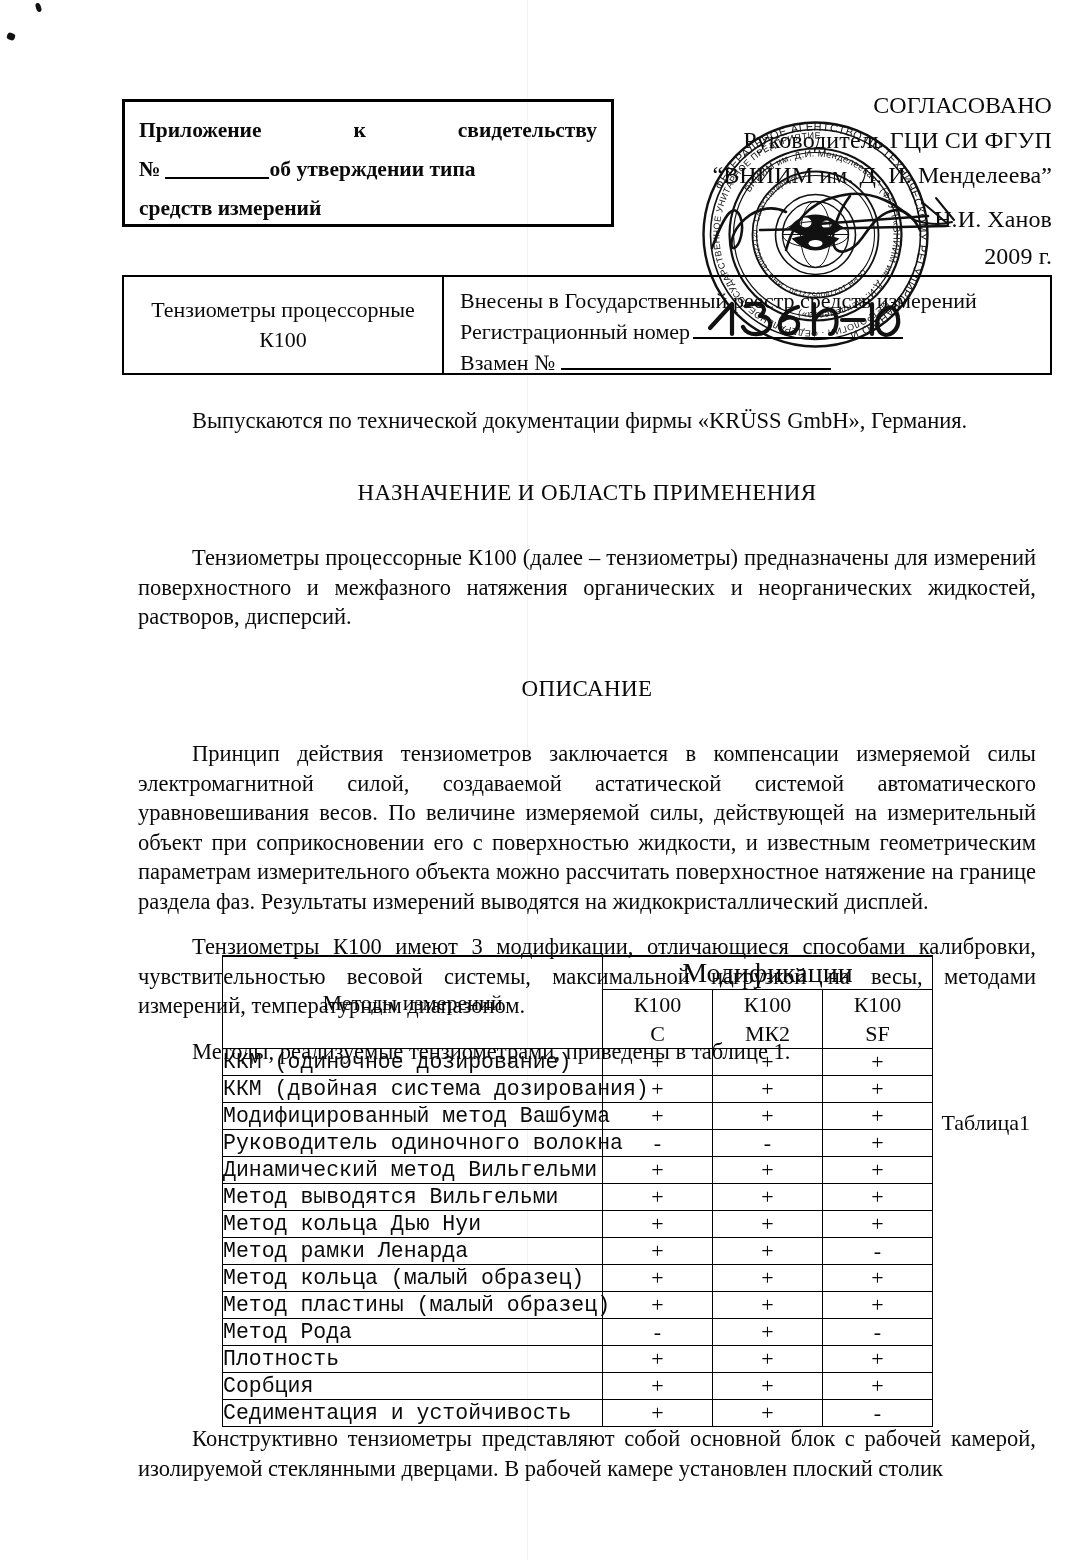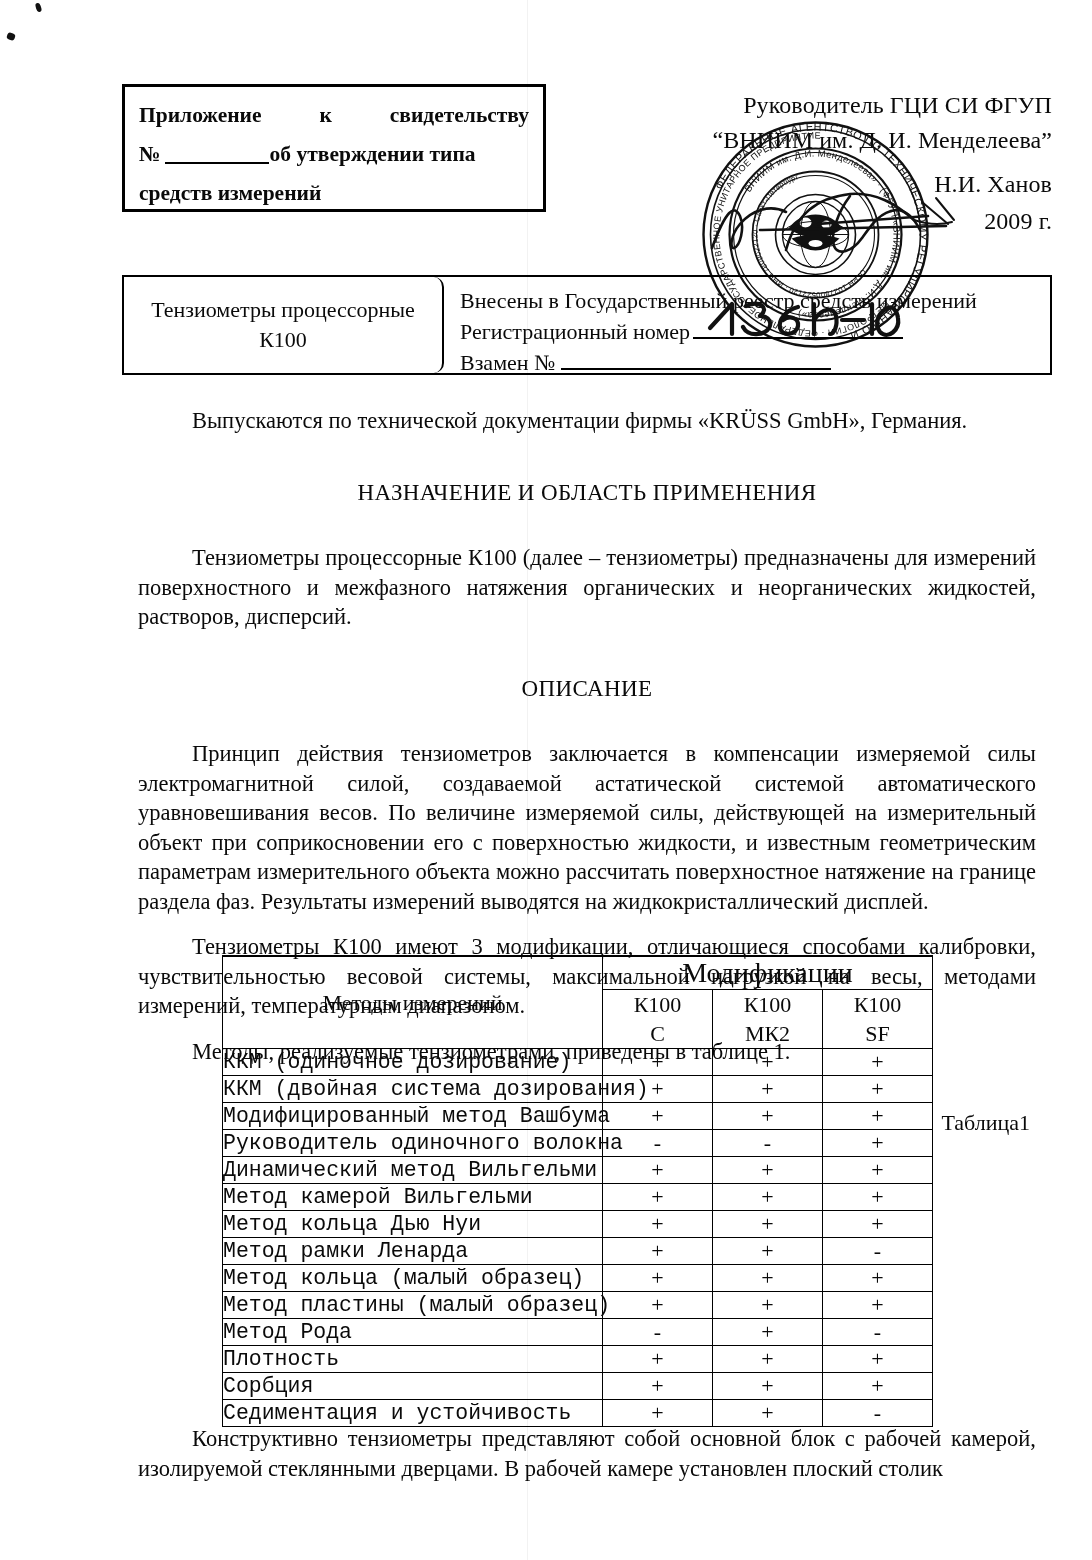--- a/index.html
+++ b/index.html
@@ -30,22 +30,22 @@
     background: #111;
     border-radius: 40%;
   }
   .speck-a { left: 36px; top: 3px;  width: 5px; height: 9px; transform: rotate(-18deg); }
   .speck-b { left: 7px;  top: 33px; width: 8px; height: 7px; transform: rotate(22deg); }
 
   
   .title-box {
     position: absolute;
     left: 122px;
-    top: 84px;
-    width: 424px;
+    top: 99px;
+    width: 492px;
     height: 128px;
     border: 3px solid #000;
     padding: 9px 14px 0 14px;
   }
   .title-box .ln {
     font-weight: bold;
     font-size: 21.5px;
     line-height: 39px;
     white-space: nowrap;
   }
@@ -111,21 +111,20 @@
   .info-left {
     width: 320px;
     border-right: 2.5px solid #000;
     display: flex;
     flex-direction: column;
     align-items: center;
     justify-content: center;
     font-size: 22px;
     line-height: 30px;
     text-align: center;
-    border-radius: 10px;
   }
   .info-right {
     flex: 1;
     padding: 8px 0 0 16px;
     font-size: 22px;
     line-height: 31px;
   }
   .fill-rule {
     display: inline-block;
     border-bottom: 2px solid #000;
@@ -256,20 +255,21 @@
       <span>к</span>
       <span>свидетельству</span>
     </div>
     <div class="ln">
       <span>№</span><span class="blank-rule"></span><span>об утверждении типа</span>
     </div>
     <div class="ln">средств измерений</div>
   </div>
 
   <div class="approval">
+    <div>СОГЛАСОВАНО</div>
     <div>Руководитель ГЦИ СИ ФГУП</div>
     <div>“ВНИИМ им. Д. И. Менделеева”</div>
     <div class="row-name">Н.И. Ханов</div>
     <div class="row-date">2009 г.</div>
   </div>
 
   <svg class="seal" viewBox="0 0 243 243">
     <defs>
       <path id="arcOuter" d="M 121.5,121.5 m -104,0 a 104,104 0 1,1 208,0 a 104,104 0 1,1 -208,0"></path>
       <path id="arcOuterB" d="M 121.5,121.5 m 96,0 a 96,96 0 1,1 -192,0 a 96,96 0 1,1 192,0"></path>
@@ -431,21 +431,21 @@
             <td class="m-val">-</td>
             <td class="m-val">+</td>
           </tr>
           <tr>
             <td class="m-name">Динамический метод Вильгельми</td>
             <td class="m-val">+</td>
             <td class="m-val">+</td>
             <td class="m-val">+</td>
           </tr>
           <tr>
-            <td class="m-name">Метод камерой Вильгельми</td>
+            <td class="m-name">Метод выводятся Вильгельми</td>
             <td class="m-val">+</td>
             <td class="m-val">+</td>
             <td class="m-val">+</td>
           </tr>
           <tr>
             <td class="m-name">Метод кольца Дью Нуи</td>
             <td class="m-val">+</td>
             <td class="m-val">+</td>
             <td class="m-val">+</td>
           </tr>

